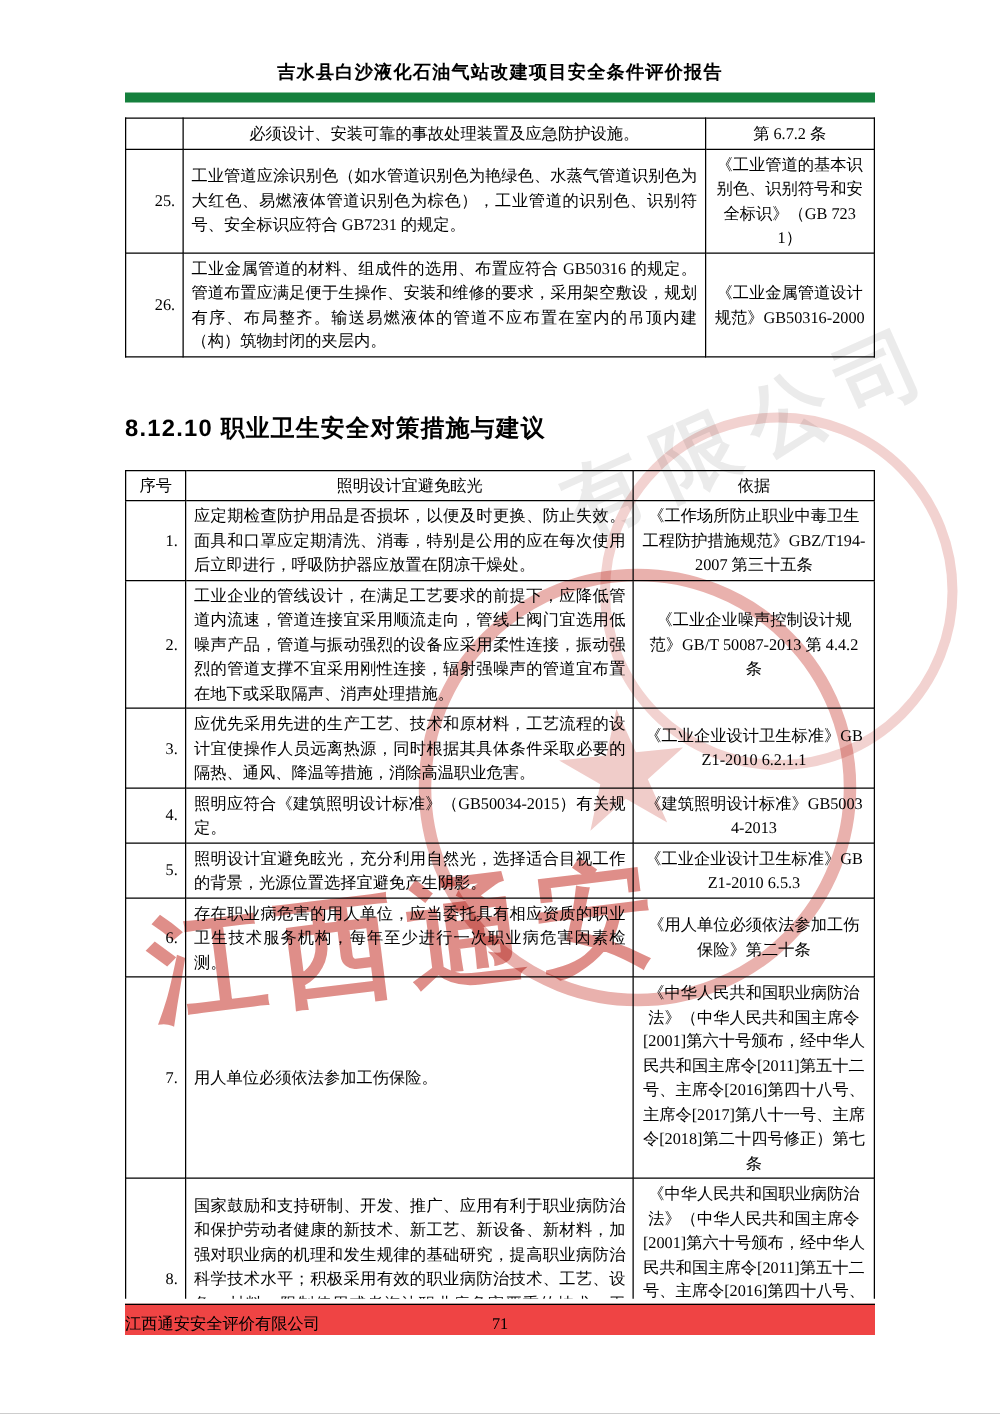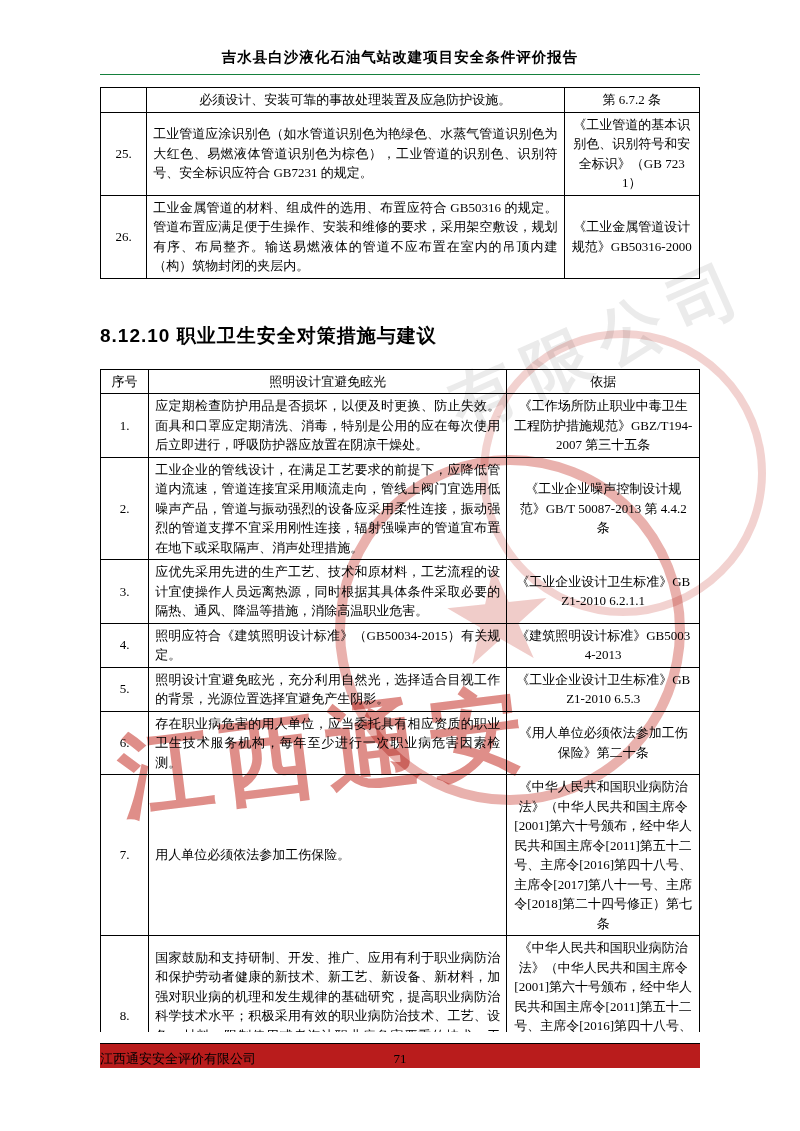--- a/index.html
+++ b/index.html
@@ -14,21 +14,21 @@
     font-family:"Liberation Serif","DejaVu Serif",serif;
     color:#000;
   }
   
   .doc-header{
     text-align:center;
     font-size:14.5px;
     font-weight:bold;
     letter-spacing:1px;
     padding-bottom:7px;
-    border-bottom:1px solid #15803d;
+    border-bottom:8px solid #15803d;
   }
   
   .content{
     height:957px;
     overflow:hidden;
   }
   
   table.tbl{
     width:100%;
     border-collapse:collapse;
@@ -37,21 +37,21 @@
     line-height:1.5;
     margin-top:12px;
   }
   table.tbl td, table.tbl th{
     border:1px solid #000;
     padding:2px 6px;
     vertical-align:middle;
     word-break:break-all;
     font-weight:normal;
   }
-  td.cell-num{text-align:center;}
+  td.cell-num{text-align:right;}
   td.cell-measure{text-align:justify;}
   td.cell-measure.align-center{text-align:center;}
   td.cell-basis{text-align:center;padding:2px 4px;}
   th{text-align:center;}
   
   .t1 .c-num{width:46px;}  .t1 .c-measure{width:416px;} .t1 .c-basis{width:135px;}
   .t2 .c-num{width:48px;}  .t2 .c-measure{width:357px;} .t2 .c-basis{width:192px;}
   
   .section-heading{
     margin:44px 0 20px 0;
@@ -64,21 +64,21 @@
   .doc-footer{
     position:absolute;
     left:100px;right:100px;
     top:1043px;
     border-top:1px solid #000;
     padding-top:6px;
     font-size:13px;
     display:grid;
     grid-template-columns:1fr auto 1fr;
     align-items:center;
-    background:#b91c1c;
+    background:#ef4444;
   }
   .doc-footer .f-left{text-align:left;}
   .doc-footer .f-center{text-align:center;}
   .doc-footer .f-right{text-align:right;}
   
   .wm{position:absolute;pointer-events:none;z-index:9;mix-blend-mode:multiply;}
   .wm-gray{
     top:300px;left:440px;
     font-size:66px;font-weight:bold;
     color:rgba(110,110,110,0.14);

